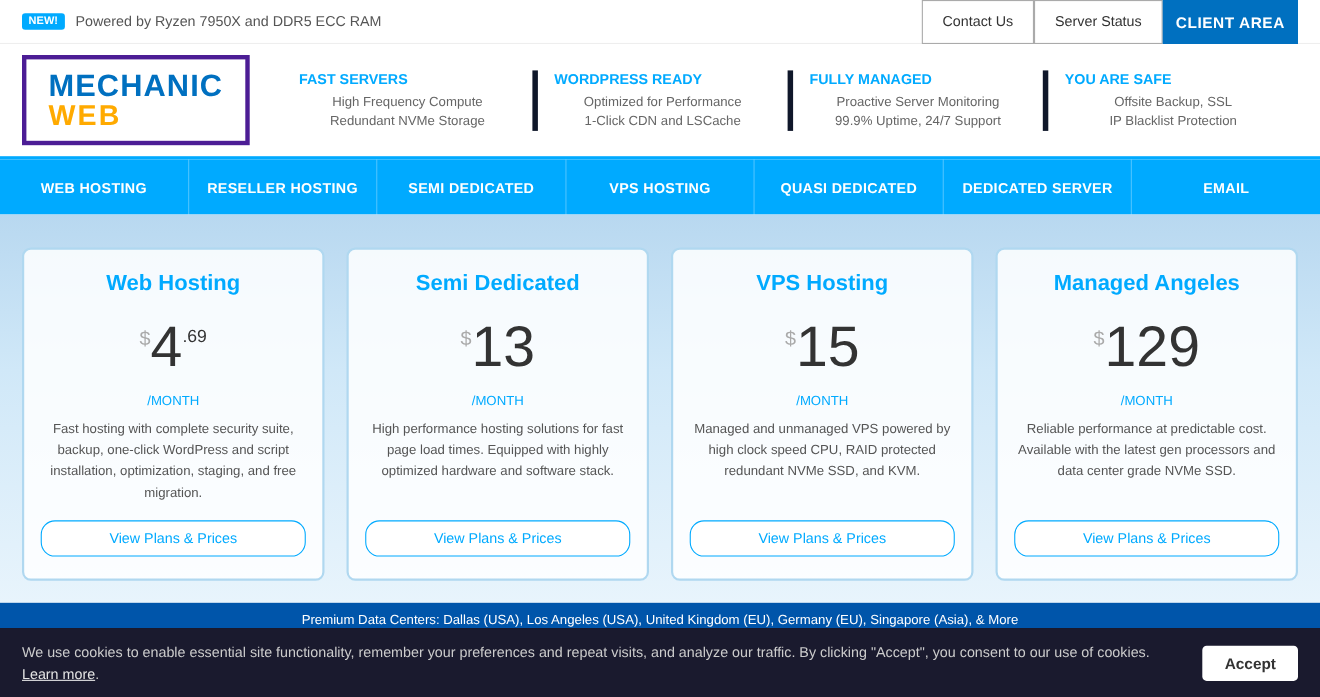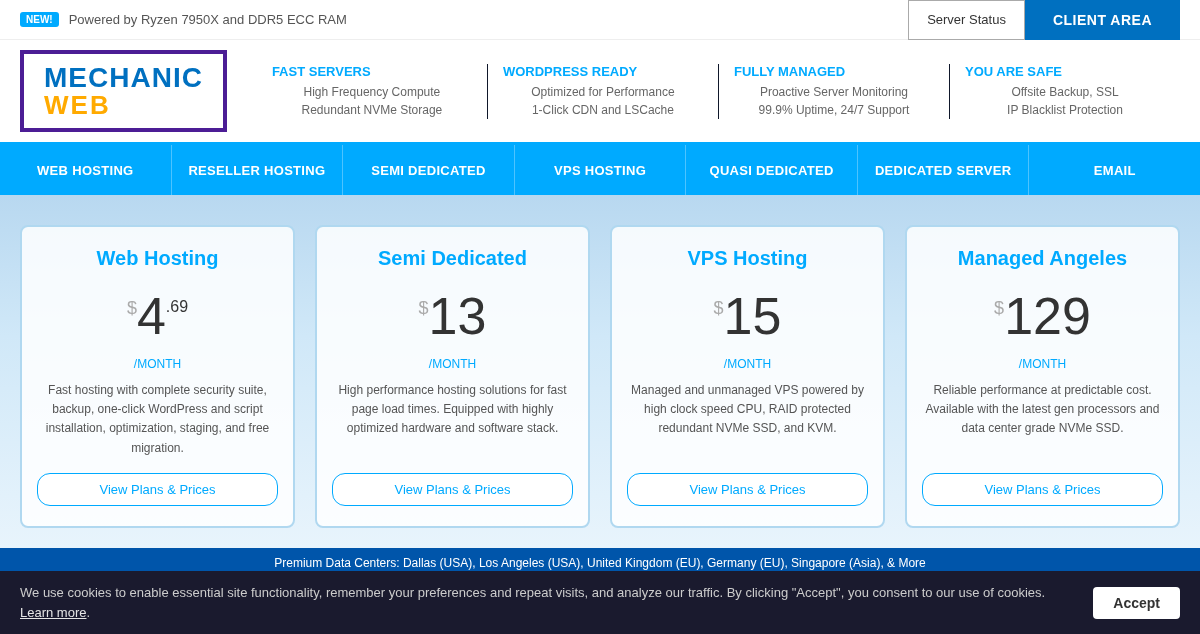--- a/index.html
+++ b/index.html
@@ -43,21 +43,21 @@
       color: #333;
       padding: 7px 18px;
       cursor: pointer;
       font-size: 13px;
       height: 40px;
     }
     .top-btn-client {
       background: #0070c0;
       color: #fff;
       border: none;
-      padding: 7px 28px;
+      padding: 7px 12px;
       font-size: 14px;
       font-weight: bold;
       cursor: pointer;
       height: 40px;
       letter-spacing: 0.5px;
     }
 
     
     .feature-bar {
       display: flex;
@@ -91,21 +91,21 @@
       line-height: 1;
     }
     .features {
       display: flex;
       flex: 1;
       align-items: center;
     }
     .feature-item {
       flex: 1;
       padding: 0 15px;
-      border-left: 1px solid #0f172a;
+      border-left: 5px solid #0f172a;
     }
     .feature-item:first-child { border-left: none; }
     .feature-title {
       color: #00aaff;
       font-size: 13px;
       font-weight: bold;
       text-transform: uppercase;
       margin-bottom: 4px;
     }
     .feature-desc {
@@ -254,20 +254,21 @@
   </style>
 </head>
 <body>
 
 <div class="top-bar">
   <div class="top-bar-left">
     <span class="new-badge">NEW!</span>
     <span class="top-bar-announcement">Powered by Ryzen 7950X and DDR5 ECC RAM</span>
   </div>
   <div class="top-bar-right">
+    <button class="top-btn">Contact Us</button>
     <button class="top-btn">Server Status</button>
     <button class="top-btn-client">CLIENT AREA</button>
   </div>
 </div>
 
 <div class="feature-bar">
   <div class="logo-wrap">
     <div>
       <div class="logo-text-mechanic">MECHANIC</div>
       <div class="logo-text-web">WEB</div>

